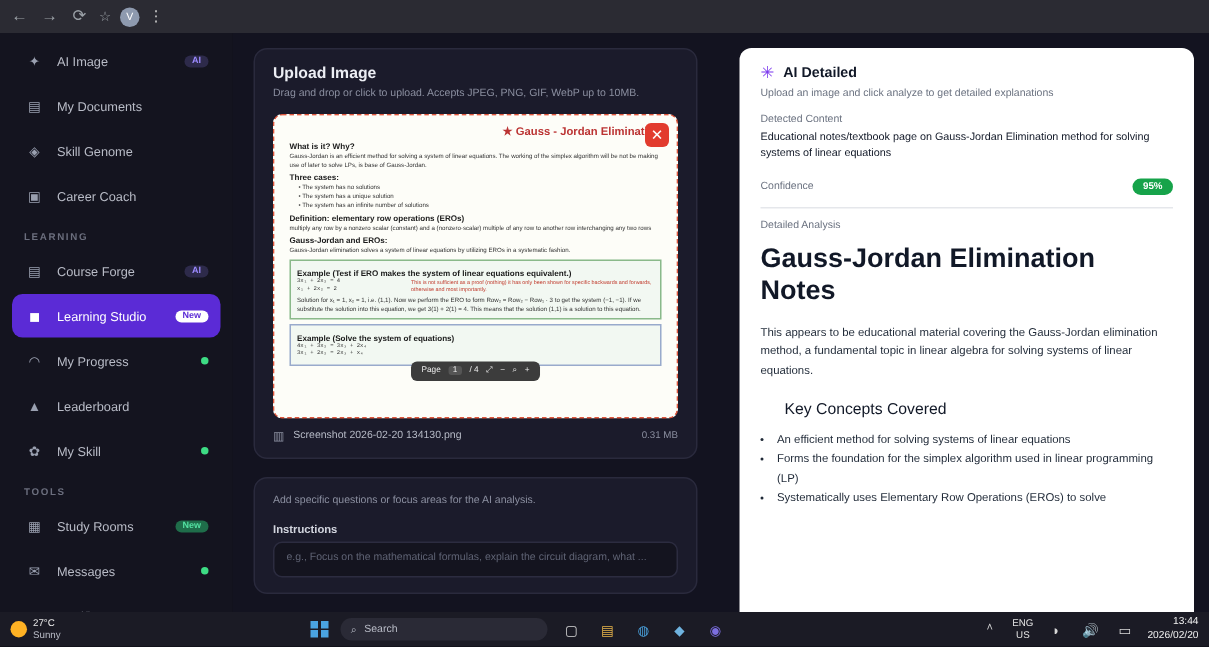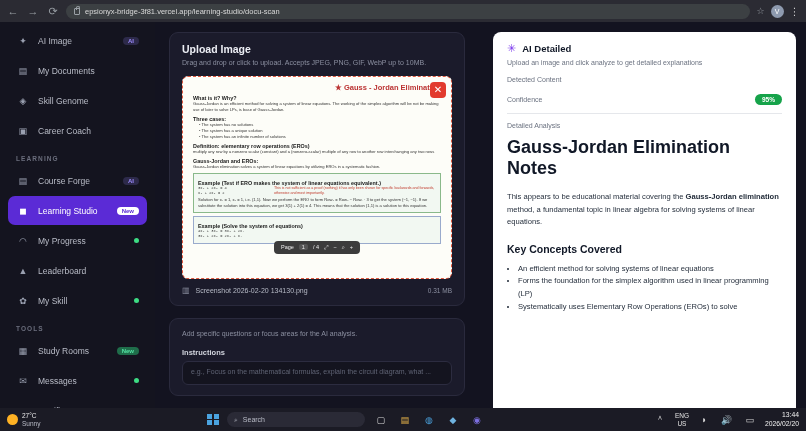--- a/index.html
+++ b/index.html
@@ -125,26 +125,26 @@
   .ai-head { display: flex; align-items: center; gap: 6px; }
   .ai-spark { color: #7c3aed; font-size: 11px; }
   .ai-title { color: #111827; font-size: 9.5px; font-weight: bold; }
   .ai-sub { color: #6b7280; font-size: 7px; margin: 4px 0 10px; }
   .sec-label { color: #6b7280; font-size: 7px; margin-bottom: 3px; }
   .sec-text { color: #111827; font-size: 7.2px; line-height: 1.5; }
   .conf-row { display: flex; align-items: center; justify-content: space-between; margin-top: 11px; }
   .conf-pill { background: #16a34a; color: #fff; font-size: 6.5px; font-weight: bold; border-radius: 9px; padding: 2px 7px; }
   .hr { height: 1px; background: #e5e7eb; margin: 8px 0; }
   .h1 { color: #111827; font-size: 18px; font-weight: bold; margin: 8px 0 12px; }
-  .h2 { color: #111827; font-size: 10.5px; font-weight: bold; margin: 14px 0 8px; }
+  .h2 { color: #111827; font-size: 10.5px; font-weight: normal; margin: 14px 16px 8px; }
   .h3 { color: #111827; font-size: 8.5px; font-weight: bold; margin: 10px 0 6px; }
   .p { color: #1f2937; font-size: 7.6px; line-height: 1.65; }
   .ul { margin: 4px 0 0 11px; }
   .ul li { color: #1f2937; font-size: 7.6px; line-height: 1.7; }
-  b { font-weight: bold; }
+  b { font-weight: normal; }
 
   
   .taskbar {
     position: absolute; bottom: 0; left: 0; width: 806px; height: 23px;
     background: #1b1b25; display: flex; align-items: center; padding: 0 7px; gap: 7px;
   }
   .weather { display: flex; align-items: center; gap: 4px; color: #e8e8e8; font-size: 6.5px; line-height: 1.2; }
   .sun { width: 11px; height: 11px; border-radius: 50%; background: #ffb224; }
   .tb-center { flex: 1; display: flex; align-items: center; justify-content: center; gap: 8px; }
   .win-logo { display: grid; grid-template-columns: 5px 5px; grid-template-rows: 5px 5px; gap: 1.5px; }
@@ -160,24 +160,20 @@
 </style>
 </head>
 <body>
 
 <div class="screen">
 
   <div class="browser-bar">
     <span class="nav-btn">←</span>
     <span class="nav-btn">→</span>
     <span class="nav-btn">⟳</span>
-    <div class="url-box">
-      <span class="lock"></span>
-      <span>epsionyx-bridge-3f81.vercel.app/learning-studio/docu-scan</span>
-    </div>
     <span class="star">☆</span>
     <span class="profile-dot">V</span>
     <span class="kebab">⋮</span>
   </div>
 
   <div class="page">
 
     <div class="sidebar">
 
       <div class="side-item">
@@ -311,20 +307,21 @@
       </div>
 
       <div class="col-right">
         <div class="ai-head">
           <span class="ai-spark">✳</span>
           <span class="ai-title">AI Detailed</span>
         </div>
         <div class="ai-sub">Upload an image and click analyze to get detailed explanations</div>
 
         <div class="sec-label">Detected Content</div>
+        <div class="sec-text">Educational notes/textbook page on Gauss-Jordan Elimination method for solving systems of linear equations</div>
 
         <div class="conf-row">
           <span class="sec-label" style="margin:0;">Confidence</span>
           <span class="conf-pill">95%</span>
         </div>
 
         <div class="hr"></div>
 
         <div class="sec-label">Detailed Analysis</div>
         <div class="h1">Gauss-Jordan Elimination Notes</div>

